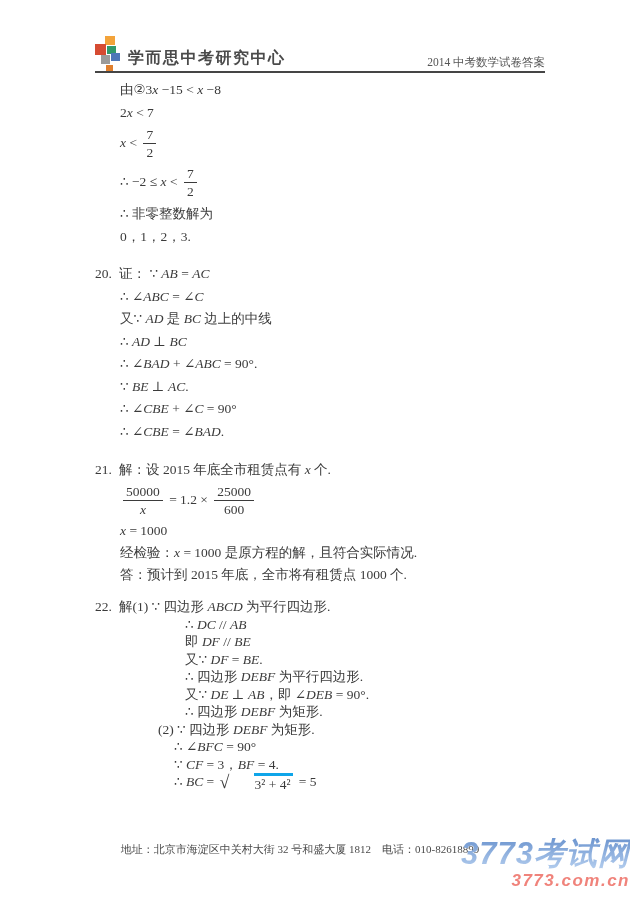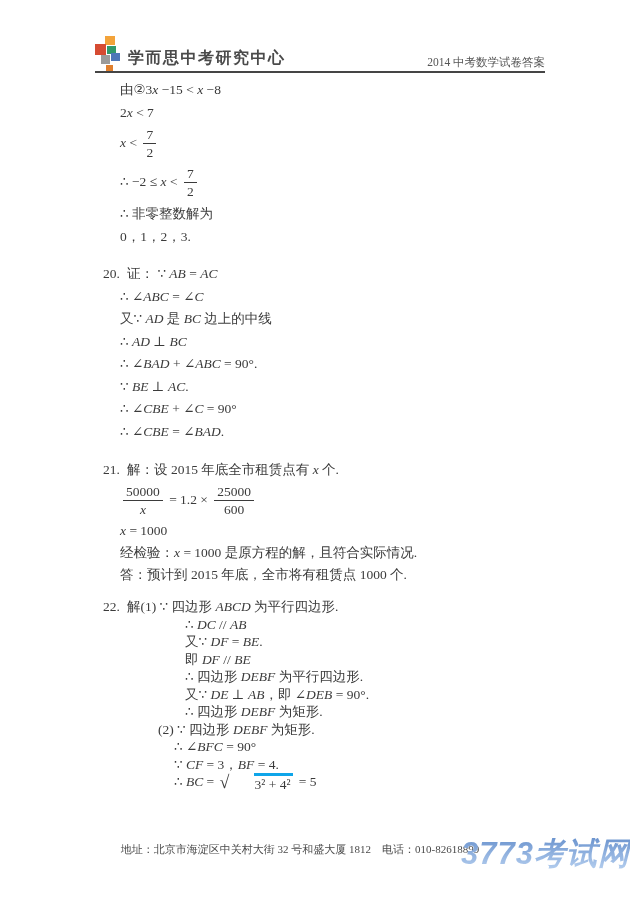--- a/index.html
+++ b/index.html
@@ -35,21 +35,21 @@
   
   .content{position:absolute;left:95px;top:78px;width:460px;font-size:13.5px;}
   .line{white-space:nowrap;margin-left:25px;}
   .s19 .line{line-height:23px;}
   .s20{margin-top:15px;}
   .s20 .line{line-height:22.5px;}
   .s21{margin-top:16px;}
   .s21 .line{line-height:22px;}
   .s22{margin-top:12px;}
   .s22 .line{line-height:17.5px;}
-  .sec-line{margin-left:8px;}
+  .sec-line{margin-left:0;}
   .sec-no{display:inline-block;width:24px;}
   .ml-sub{margin-left:90px;}
   .ml-p2{margin-left:63px;}
   .ml-p2s{margin-left:79px;}
 
   .v{font-style:italic;}
   .m,.cn{font-style:normal;}
 
   .frac{display:inline-block;vertical-align:middle;text-align:center;margin:2px 3px;}
   .frac .num{display:block;border-bottom:1px solid #3b3b3b;padding:0 3px;line-height:17px;}
@@ -129,35 +129,36 @@
       <div class="line"><span class="v">x</span><span class="m"> = 1000</span></div>
       <div class="line"><span class="cn">经检验：</span><span class="v">x</span><span class="m"> = 1000 </span><span class="cn">是原方程的解，且符合实际情况.</span></div>
       <div class="line"><span class="cn">答：预计到 2015 年底，全市将有租赁点 1000 个.</span></div>
     </section>
 
     <section class="s22">
       <div class="line sec-line">
         <span class="sec-no">22.</span><span><span class="cn">解(1) ∵ 四边形 </span><span class="v">ABCD</span><span class="cn"> 为平行四边形.</span></span>
       </div>
       <div class="line ml-sub"><span class="cn">∴ </span><span class="v">DC</span><span class="m"> // </span><span class="v">AB</span></div>
+      <div class="line ml-sub"><span class="cn">即 </span><span class="v">DF</span><span class="m"> // </span><span class="v">BE</span></div>
       <div class="line ml-sub"><span class="cn">又∵ </span><span class="v">DF</span><span class="m"> = </span><span class="v">BE</span><span class="m">.</span></div>
-      <div class="line ml-sub"><span class="cn">即 </span><span class="v">DF</span><span class="m"> // </span><span class="v">BE</span></div>
       <div class="line ml-sub"><span class="cn">∴ 四边形 </span><span class="v">DEBF</span><span class="cn"> 为平行四边形.</span></div>
       <div class="line ml-sub"><span class="cn">又∵ </span><span class="v">DE</span><span class="m"> ⊥ </span><span class="v">AB</span><span class="cn">，即 </span><span class="m">∠</span><span class="v">DEB</span><span class="m"> = 90°</span><span class="cn">.</span></div>
       <div class="line ml-sub"><span class="cn">∴ 四边形 </span><span class="v">DEBF</span><span class="cn"> 为矩形.</span></div>
       <div class="line ml-p2"><span class="cn">(2) ∵ 四边形 </span><span class="v">DEBF</span><span class="cn"> 为矩形.</span></div>
       <div class="line ml-p2s"><span class="cn">∴ </span><span class="m">∠</span><span class="v">BFC</span><span class="m"> = 90°</span></div>
       <div class="line ml-p2s"><span class="cn">∵ </span><span class="v">CF</span><span class="m"> = 3，</span><span class="v">BF</span><span class="m"> = 4.</span></div>
       <div class="line ml-p2s"><span class="cn">∴ </span><span class="v">BC</span><span class="m"> = </span><span class="sqrt">
             <span class="rad">√</span>
             <span class="radicand">3² + 4²</span>
           </span><span class="m"> = 5</span></div>
     </section>
 
   </main>
 
   <div class="footer-text">地址：北京市海淀区中关村大街 32 号和盛大厦 1812　电话：010-82618899</div>
 
   <div class="watermark">
     <div class="wm-1">3773考试网</div>
+    <div class="wm-2">3773.com.cn</div>
   </div>
 
 </div>
 
 </body></html>

